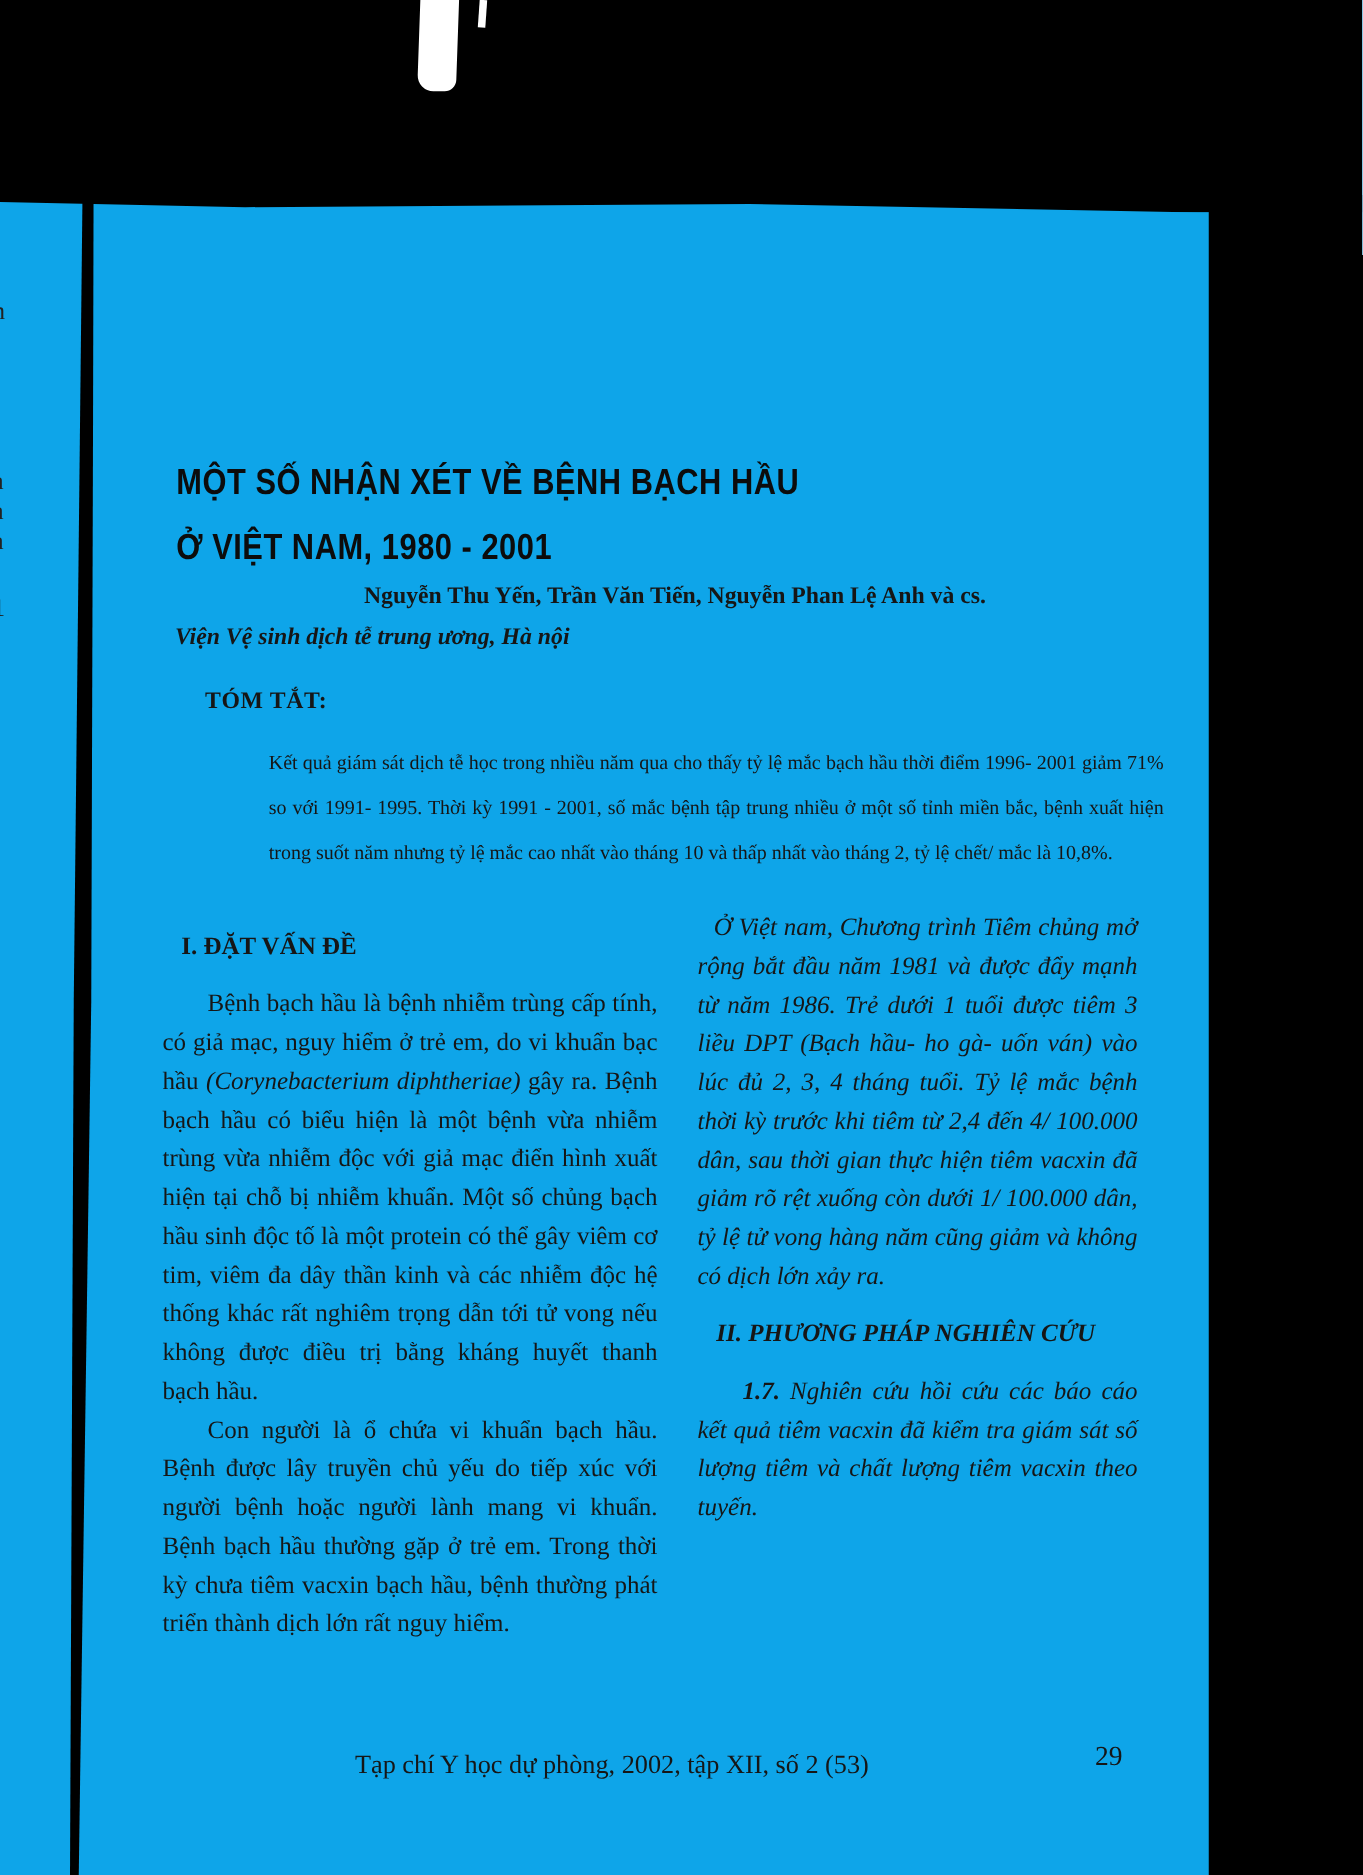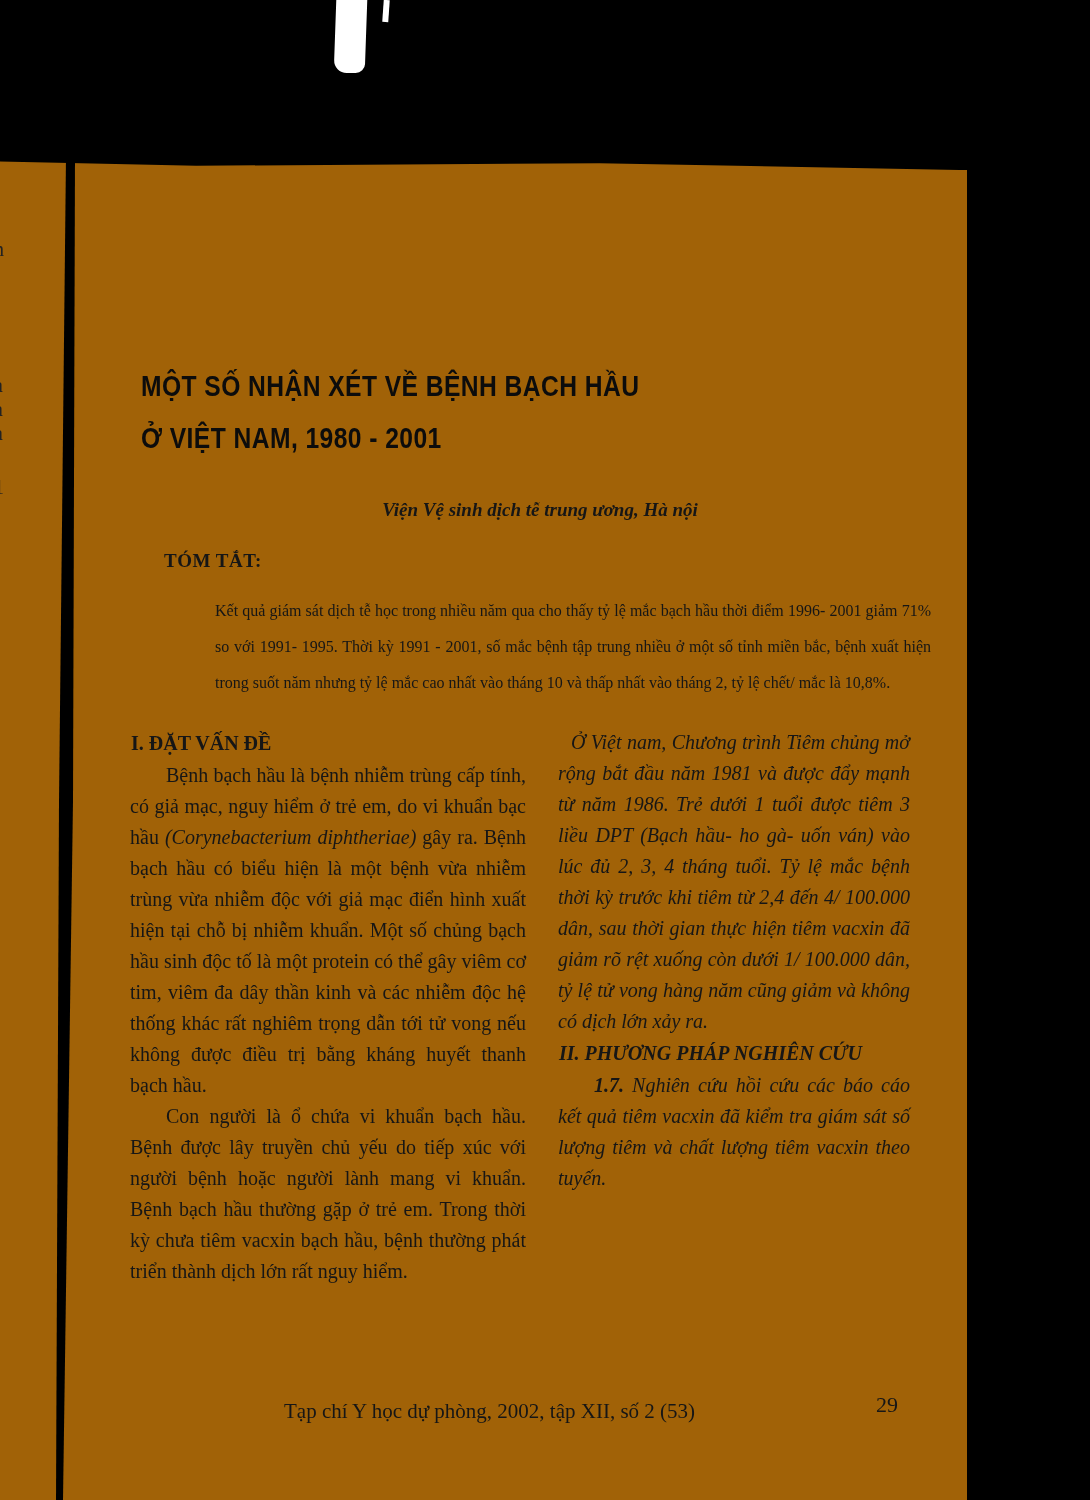--- a/index.html
+++ b/index.html
@@ -1,16 +1,16 @@
 <!DOCTYPE html>
 <html><head>
 <meta charset="utf-8">
 <style>
   html,body{margin:0;padding:0;background:#fff;}
-  .page{position:relative;width:1090px;height:1500px;background:#a16207;overflow:hidden;
+  .page{position:relative;width:1090px;height:1500px;background:#0ea5e9;overflow:hidden;
         font-family:"Liberation Serif","DejaVu Serif",serif;color:#161616;}
 
   
   .band-top{position:absolute;left:0;top:0;width:1090px;height:170px;background:#000;
             clip-path:polygon(0 0,100% 0,100% 100%,88% 100%,55% 96%,18% 97.5%,0 95%);}
   .notch{position:absolute;left:335px;top:0;width:31px;height:73px;background:#fff;
          border-radius:0 0 9px 13px;transform:skewX(-2deg);}
   .notch-sliver{position:absolute;left:383px;top:0;width:6px;height:22px;background:#fff;
          transform:rotate(4deg);}
   .strip-right{position:absolute;left:967px;top:156px;width:123px;height:1344px;background:#000;}
@@ -20,33 +20,33 @@
   .frag.f0{top:238px}.frag.f3{top:374px}
   .frag.f4{top:398px}.frag.f5{top:422px}.frag.f6{top:476px}
 
   
   .title{position:absolute;left:141px;top:360px;margin:0;
          font-family:"Liberation Sans","DejaVu Sans",sans-serif;font-weight:bold;
          font-size:29px;line-height:52px;color:#0c0c0c;white-space:pre-line;
          transform:scaleX(0.85);transform-origin:0 0;letter-spacing:0.5px;}
   .authors{position:absolute;left:140px;top:466px;width:800px;text-align:center;
            font-weight:bold;font-size:19px;}
-  .affil{position:absolute;left:140px;top:499px;width:800px;text-align:center;
+  .affil{position:absolute;left:140px;top:499px;width:800px;text-align:left;
          font-weight:bold;font-style:italic;font-size:19px;}
 
   
   .abs-head{position:absolute;left:164px;top:550px;font-weight:bold;font-size:19px;letter-spacing:0.5px;}
   .abs-text{position:absolute;left:215px;top:593px;width:716px;font-size:16px;line-height:36px;
             text-align:justify;}
 
   
   .col{position:absolute;top:727px;font-size:20px;line-height:31px;text-align:justify;}
   .col-left{left:130px;width:396px;}
   .col-right{left:558px;width:352px;font-style:italic;}
-  .col h2{font-size:20px;line-height:31px;margin:1px;font-weight:bold;white-space:nowrap;}
+  .col h2{font-size:20px;line-height:31px;margin:15px;font-weight:bold;white-space:nowrap;}
   .col p{margin:0;text-indent:36px;}
   .col-right p.first{text-indent:13px;}
 
   
   .foot-journal{position:absolute;left:284px;top:1399px;width:480px;font-size:21px;}
   .foot-page{position:absolute;left:876px;top:1392px;font-size:22px;text-align:center;}
 </style>
 </head>
 <body>
 
@@ -61,20 +61,21 @@
 
   <span class="frag f0">h</span>
 
   <span class="frag f3">a</span>
   <span class="frag f4">à</span>
   <span class="frag f5">à</span>
   <span class="frag f6">1</span>
 
   <h1 class="title">MỘT SỐ NHẬN XÉT VỀ BỆNH BẠCH HẦU
 Ở VIỆT NAM, 1980 - 2001</h1>
+  <div class="authors">Nguyễn Thu Yến, Trần Văn Tiến, Nguyễn Phan Lệ Anh và cs.</div>
   <div class="affil">Viện Vệ sinh dịch tễ trung ương, Hà nội</div>
 
   <div class="abs-head">TÓM TẮT:</div>
   <div class="abs-text">Kết quả giám sát dịch tễ học trong nhiều năm qua cho thấy tỷ lệ mắc bạch hầu thời điểm 1996- 2001 giảm 71% so với 1991- 1995. Thời kỳ 1991 - 2001, số mắc bệnh tập trung nhiều ở một số tỉnh miền bắc, bệnh xuất hiện trong suốt năm nhưng tỷ lệ mắc cao nhất vào tháng 10 và thấp nhất vào tháng 2, tỷ lệ chết/ mắc là 10,8%.</div>
 
   <div class="col col-left">
     <h2>I. ĐẶT VẤN ĐỀ</h2>
     <p><span>Bệnh bạch hầu là bệnh nhiễm trùng cấp tính, có giả mạc, nguy hiểm ở trẻ em, do vi khuẩn bạc hầu </span><i>(Corynebacterium diphtheriae)</i><span> gây ra. Bệnh bạch hầu có biểu hiện là một bệnh vừa nhiễm trùng vừa nhiễm độc với giả mạc điển hình xuất hiện tại chỗ bị nhiễm khuẩn. Một số chủng bạch hầu sinh độc tố là một protein có thể gây viêm cơ tim, viêm đa dây thần kinh và các nhiễm độc hệ thống khác rất nghiêm trọng dẫn tới tử vong nếu không được điều trị bằng kháng huyết thanh bạch hầu.</span></p>
     <p>Con người là ổ chứa vi khuẩn bạch hầu. Bệnh được lây truyền chủ yếu do tiếp xúc với người bệnh hoặc người lành mang vi khuẩn. Bệnh bạch hầu thường gặp ở trẻ em. Trong thời kỳ chưa tiêm vacxin bạch hầu, bệnh thường phát triển thành dịch lớn rất nguy hiểm.</p>
   </div>

